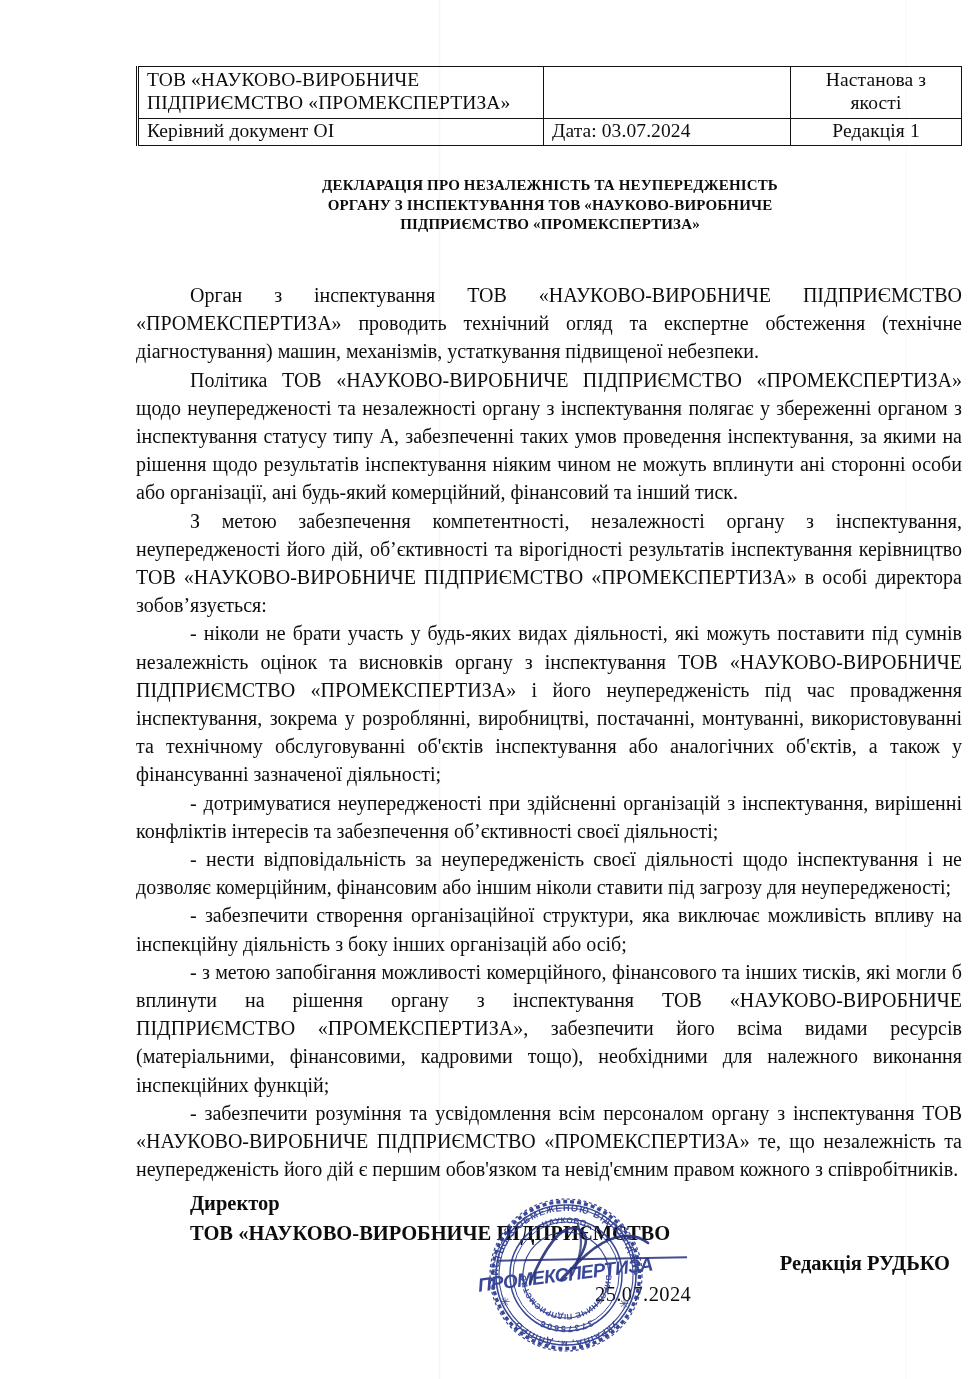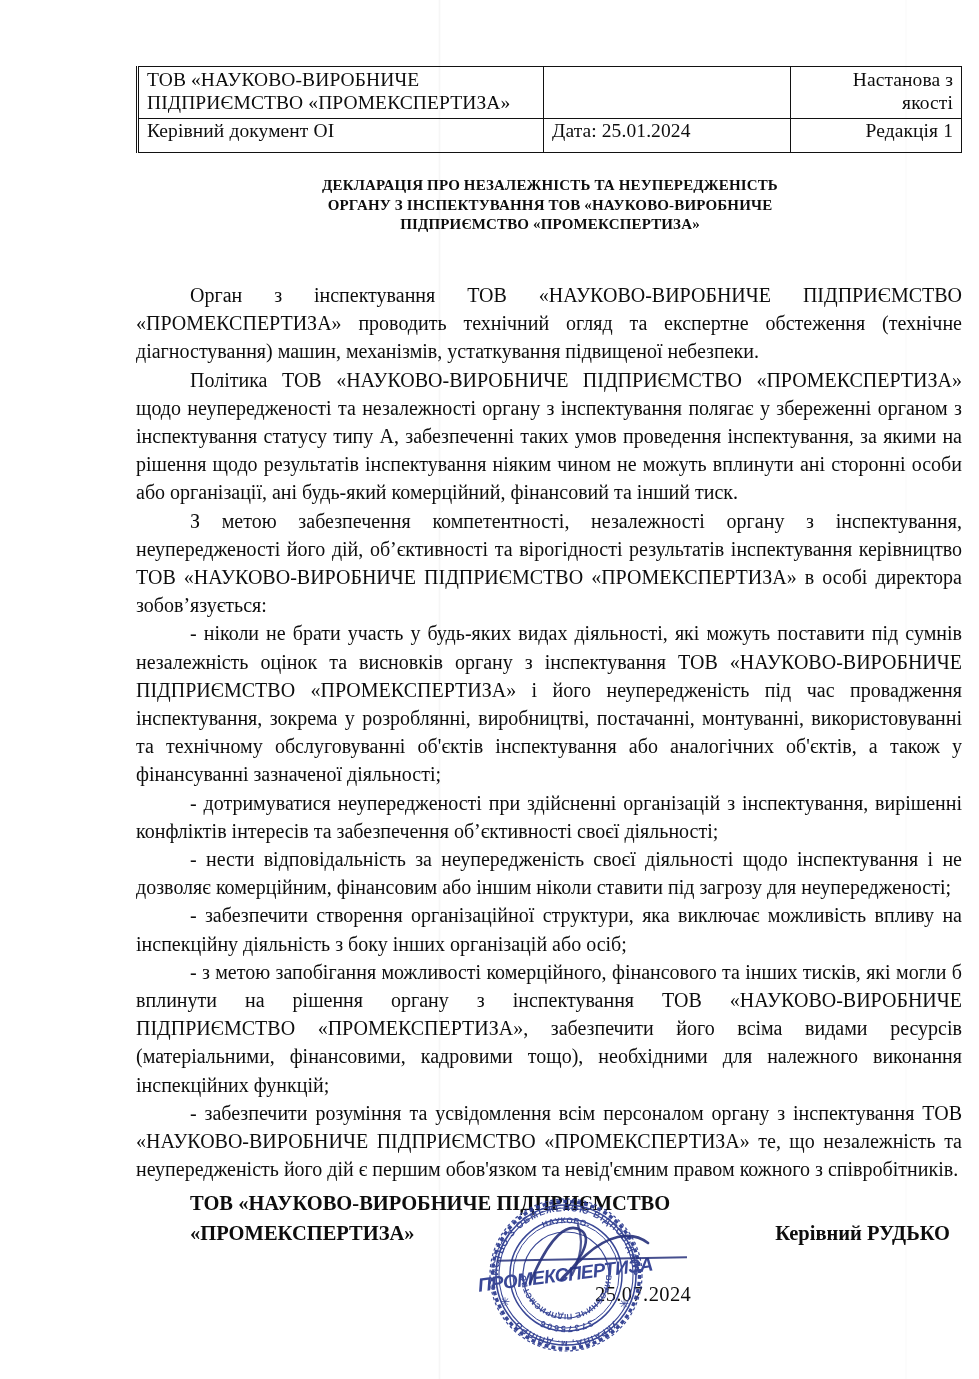--- a/index.html
+++ b/index.html
@@ -56,23 +56,23 @@
     line-height: 1.17;
     vertical-align: top;
     letter-spacing: .1px;
     margin-top: 17px;
   }
   
   table.hdr tr td:first-child { border-left: 3px double #121212; }
 
   td.c-org   { width: 388px; }
   td.c-mid   { width: 230px; }
-  td.c-right { text-align: right; }
-
-  .hdr .r2 td { padding-top: 1px; padding-bottom: 10px; }
+  td.c-right { text-align: center; }
+
+  .hdr .r2 td { padding-top: 1px; padding-bottom: 3px; }
   .hdr .nowrap { white-space: nowrap; }
 
   
   .doc-title {
     position: absolute;
     left: 150px;
     top: 176px;
     width: 800px;
     text-align: center;
     font-weight: bold;
@@ -171,21 +171,21 @@
         <tr class="r1">
           <td class="c-org" rowspan="1">
             <div>ТОВ «НАУКОВО-ВИРОБНИЧЕ</div>
             <div>ПІДПРИЄМСТВО «ПРОМЕКСПЕРТИЗА»</div>
           </td>
           <td class="c-mid"></td>
           <td class="c-right">Настанова з якості</td>
         </tr>
         <tr class="r2">
           <td class="c-org">Керівний  документ ОІ</td>
-          <td class="c-mid nowrap">Дата: 25.01.2024</td>
+          <td class="c-mid nowrap">Дата: 03.07.2024</td>
           <td class="c-right">Редакція 1</td>
         </tr>
       </tbody>
     </table>
   </div>
 
   <div class="doc-title">
     <div>ДЕКЛАРАЦІЯ ПРО НЕЗАЛЕЖНІСТЬ ТА НЕУПЕРЕДЖЕНІСТЬ</div>
     <div>ОРГАНУ З ІНСПЕКТУВАННЯ ТОВ «НАУКОВО-ВИРОБНИЧЕ</div>
     <div>ПІДПРИЄМСТВО «ПРОМЕКСПЕРТИЗА»</div>
@@ -198,26 +198,28 @@
     <p>- ніколи не брати участь у будь-яких видах діяльності, які можуть поставити під сумнів незалежність оцінок та висновків органу з інспектування ТОВ «НАУКОВО-ВИРОБНИЧЕ ПІДПРИЄМСТВО «ПРОМЕКСПЕРТИЗА» і його неупередженість під час провадження інспектування, зокрема у розроблянні, виробництві, постачанні, монтуванні, використовуванні та технічному обслуговуванні об'єктів інспектування або аналогічних об'єктів, а також у фінансуванні зазначеної діяльності;</p>
     <p>- дотримуватися неупередженості при здійсненні організацій з інспектування, вирішенні конфліктів інтересів та забезпечення об’єктивності своєї діяльності;</p>
     <p>- нести відповідальність за неупередженість своєї діяльності щодо інспектування і не дозволяє комерційним, фінансовим або іншим ніколи ставити під загрозу для неупередженості;</p>
     <p>- забезпечити створення організаційної структури, яка виключає можливість впливу на інспекційну діяльність з боку інших організацій або осіб;</p>
     <p>- з метою запобігання можливості комерційного, фінансового та інших тисків, які могли б вплинути на рішення органу з інспектування ТОВ «НАУКОВО-ВИРОБНИЧЕ ПІДПРИЄМСТВО «ПРОМЕКСПЕРТИЗА», забезпечити його всіма видами ресурсів (матеріальними, фінансовими, кадровими тощо), необхідними для належного виконання інспекційних функцій;</p>
     <p>- забезпечити розуміння та усвідомлення всім персоналом органу з інспектування ТОВ «НАУКОВО-ВИРОБНИЧЕ ПІДПРИЄМСТВО «ПРОМЕКСПЕРТИЗА» те, що незалежність та неупередженість його дій є першим обов'язком та невід'ємним правом кожного з співробітників.</p>
   </div>
 
   <div class="sig">
     <div class="row">
+      <span class="left">Директор</span>
+    </div>
+    <div class="row">
       <span class="left">ТОВ «НАУКОВО-ВИРОБНИЧЕ ПІДПРИЄМСТВО</span>
     </div>
     <div class="row">
-      <span class="left">«ПРОМЕКСПЕРТИЗА»</span>
       <span class="spacer"></span>
-      <span class="name">Керівний РУДЬКО</span>
+      <span class="name">Редакція РУДЬКО</span>
     </div>
   </div>
 
   <div class="sig-date">25.07.2024</div>
 
   <div class="pen-line"></div>
   <svg class="pen-swoosh" viewBox="0 0 150 80">
     <path d="M10 68 C 30 20, 48 6, 62 16 C 74 26, 55 52, 44 62 C 36 70, 46 58, 66 40 C 86 22, 110 14, 128 28" fill="none" stroke="#26307a" stroke-width="2.6" stroke-linecap="round" opacity="0.9"></path>
     <path d="M58 10 C 64 26, 60 44, 52 60" fill="none" stroke="#26307a" stroke-width="2.2" stroke-linecap="round" opacity="0.8"></path>
   </svg>

